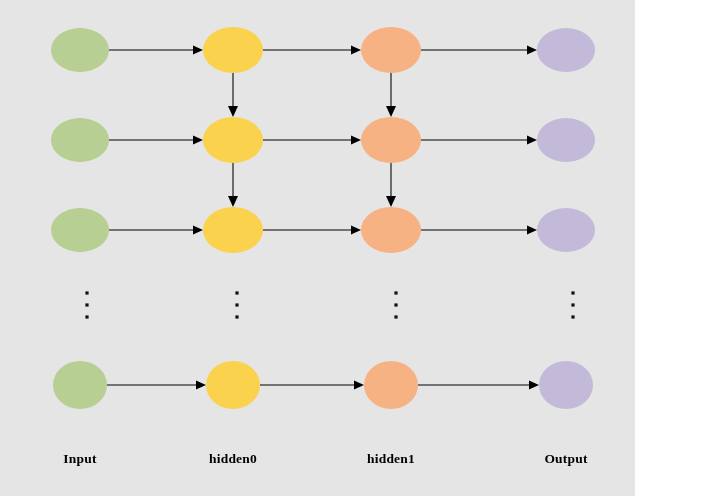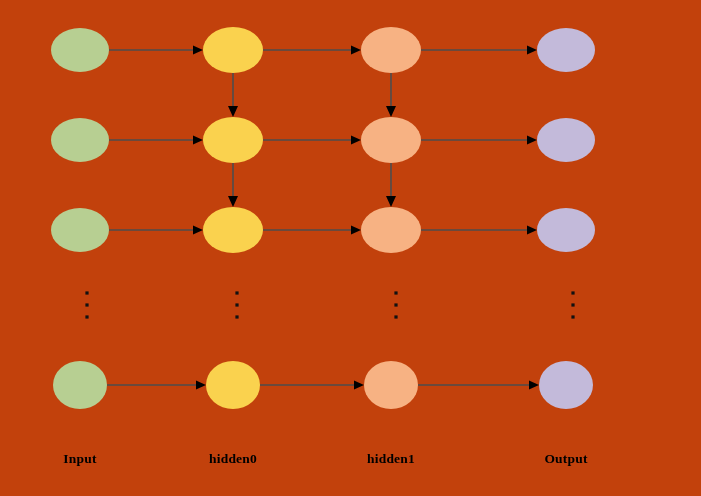--- a/index.html
+++ b/index.html
@@ -8,23 +8,23 @@
     background: #ffffff;
   }
   body {
     width: 701px;
     height: 496px;
     font-family: "Liberation Serif", serif;
     overflow: hidden;
   }
   #diagram-root {
     position: relative;
-    width: 701px;
+    width: 635px;
     height: 496px;
-    background: #c2410c;
+    background: #e5e5e5;
   }
   svg#nn-svg {
     display: block;
     width: 701px;
     height: 496px;
   }
   .node-ellipse {
     stroke: none;
   }
   .edge-line {

